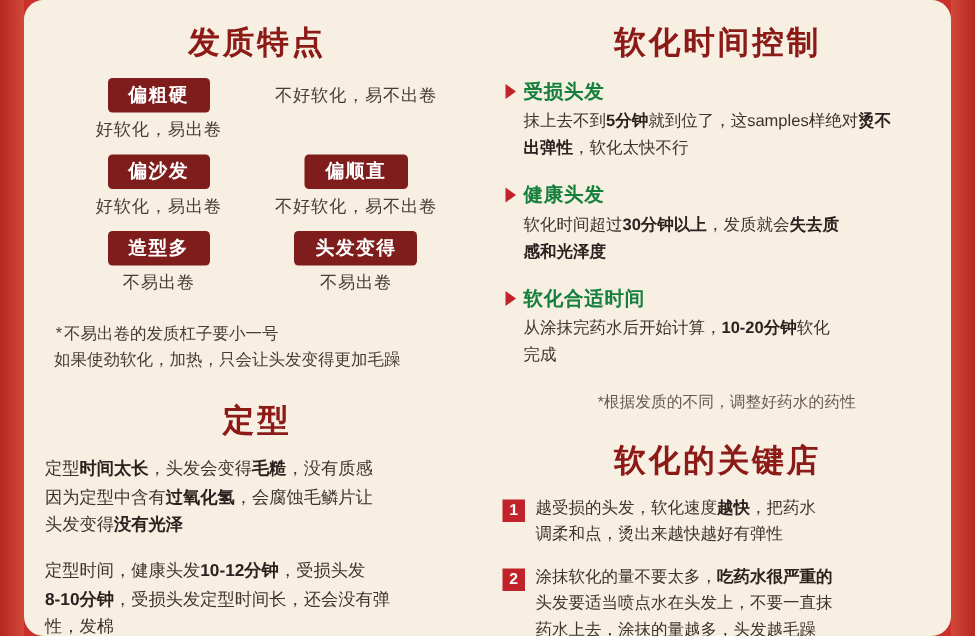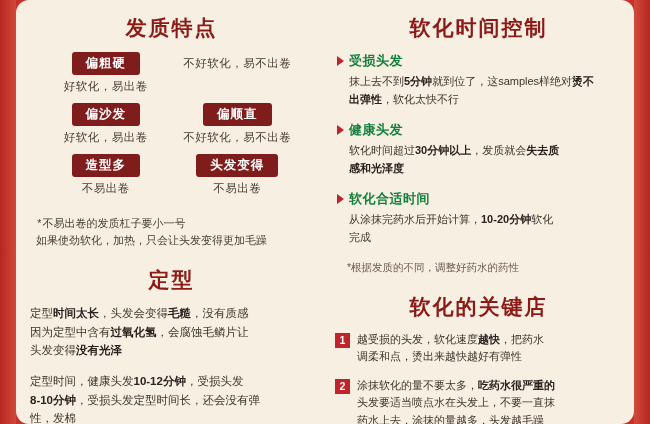--- a/index.html
+++ b/index.html
@@ -95,21 +95,21 @@
     width:0;height:0;
     border-left:7px solid #c0232a;
     border-top:5px solid transparent;
     border-bottom:5px solid transparent;
   }
   .arrow-body {
     font-size:11px; color:#3f332b; line-height:1.6;
     margin-top:3px; margin-left:12px;
   }
   .star-note {
-    font-size:10.5px; color:#6a5a4e; margin-left:12px; margin-top:14px;
+    font-size:10.5px; color:#6a5a4e; margin-left:12px; margin-top:14px;text-align:center;
   }
 
   
   .num-item { display:flex; gap:7px; margin-bottom:11px; }
   .num {
     flex:0 0 auto;
     width:15px;height:15px;
     background:#c0232a;color:#fff;
     font-size:10.5px; font-weight:bold;
     display:flex;align-items:center;justify-content:center;

